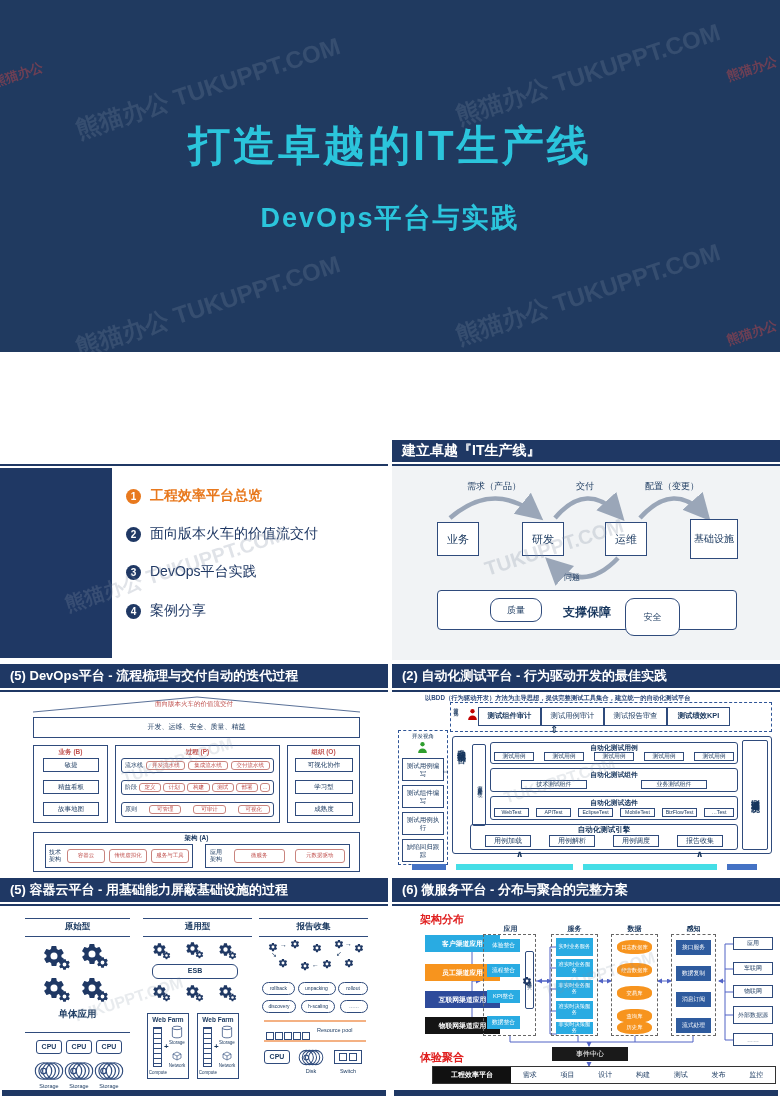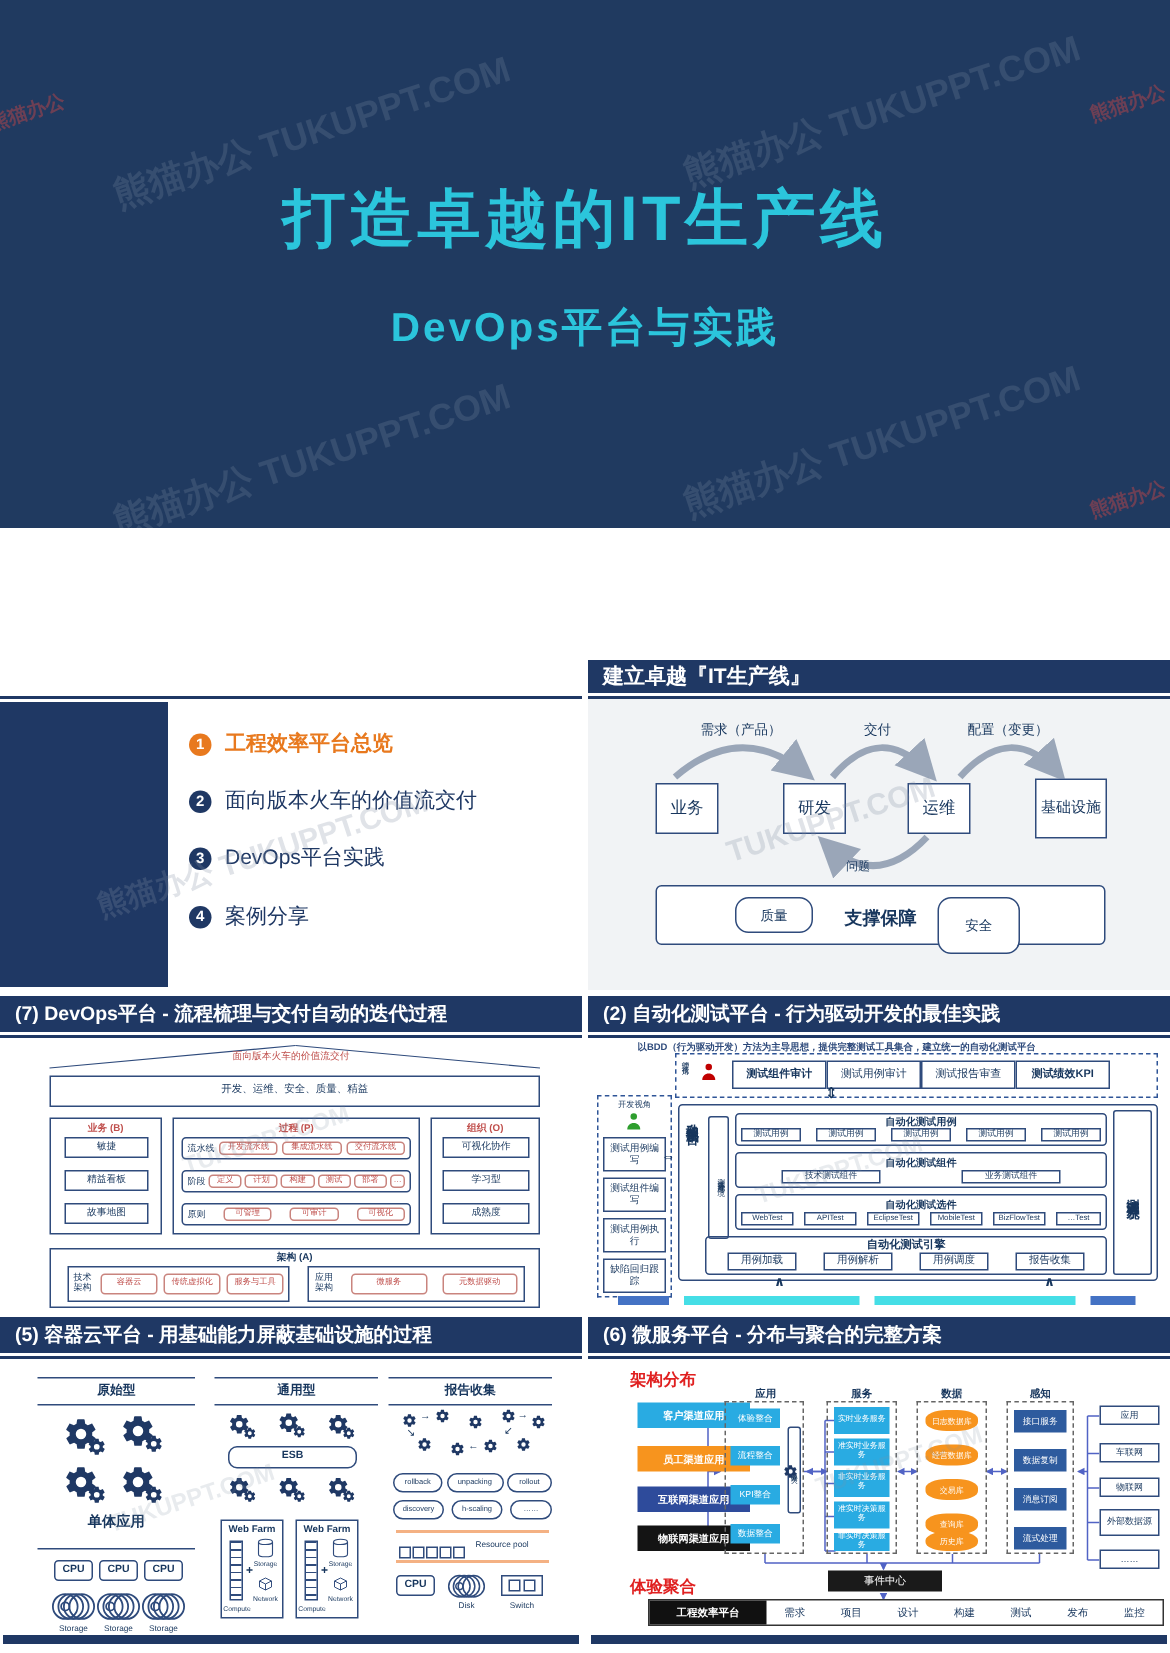--- a/index.html
+++ b/index.html
@@ -144,21 +144,21 @@
       <span class="abs navytxt" style="left:172px;top:106px;width:40px;font-size:8px">问题</span>
       <div class="nb" style="left:45px;top:124px;width:300px;height:40px;border-radius:4px;background:#fff"></div>
       <div class="nb" style="left:98px;top:132px;width:52px;height:24px;border-radius:9px;font-size:9px">质量</div>
       <span class="abs navytxt" style="left:152px;top:138px;width:86px;text-align:center;font-size:12px;font-weight:bold">支撑保障</span>
       <div class="nb" style="left:233px;top:132px;width:55px;height:38px;border-radius:9px;font-size:9px">安全</div>
       <span class="wm wm-gray" style="left:90px;top:70px">TUKUPPT.COM</span>
     </div>
   </section>
 
   <section class="slide" style="left:0;top:664px;width:388px;height:214px">
-    <div class="shdr" style="height:24px;font-size:13px">(7)  DevOps平台 - 流程梳理与交付自动的迭代过程</div>
+    <div class="shdr" style="height:24px;font-size:13px">(5)  DevOps平台 - 流程梳理与交付自动的迭代过程</div>
     <div class="srule" style="top:26px"></div>
     <div class="sbody" style="top:28px;height:186px">
       <svg class="abs" style="left:0;top:0" width="388" height="24">
         <line x1="33" y1="20" x2="197" y2="5" stroke="#2F4B7C" stroke-width="0.8"></line>
         <line x1="197" y1="5" x2="360" y2="20" stroke="#2F4B7C" stroke-width="0.8"></line>
       </svg>
       <span class="abs redtxt" style="left:0;top:8px;width:388px;text-align:center;font-size:6.5px">面向版本火车的价值流交付</span>
       <div class="nb" style="left:33px;top:25px;width:327px;height:21px;font-size:7px">开发、运维、安全、质量、精益</div>
 
       <div class="nb" style="left:33px;top:53px;width:75px;height:78px"></div>
@@ -218,21 +218,21 @@
     <div class="shdr" style="height:24px;font-size:13px">(2)  自动化测试平台 - 行为驱动开发的最佳实践</div>
     <div class="srule" style="top:26px"></div>
     <div class="sbody" style="top:28px;height:186px">
       <span class="abs" style="left:33px;top:2px;width:350px;font-size:6.3px;color:#2F4B7C;font-weight:bold">以BDD（行为驱动开发）方法为主导思想，提供完整测试工具集合，建立统一的自动化测试平台</span>
 
       <div class="dash" style="left:58px;top:10px;width:322px;height:30px"></div>
       <span class="abs vtxt navytxt" style="left:61px;top:12px;height:26px;font-size:5px">管理视角</span>
       <svg class="abs" style="left:74px;top:16px" width="13" height="13">
           <use href="#person" fill="#C00000"></use>
         </svg>
-      <div class="abs flexrow" style="left:96px;top:15px;width:252px;justify-content:flex-start">
+      <div class="abs flexrow" style="left:86px;top:15px;width:252px;justify-content:flex-start">
         <span class="nb" style="position:static;width:63px;height:19px;font-size:7.3px;font-weight:bold">测试组件审计</span>
         <span class="nb" style="position:static;width:63px;height:19px;font-size:7.3px;font-weight:normal">测试用例审计</span>
         <span class="nb" style="position:static;width:63px;height:19px;font-size:7.3px;font-weight:normal">测试报告审查</span>
         <span class="nb" style="position:static;width:63px;height:19px;font-size:7.3px;font-weight:bold">测试绩效KPI</span>
       </div>
       <span class="abs navytxt" style="left:158px;top:32px;font-size:10px;font-weight:bold">⇕</span>
 
       <div class="dash" style="left:6px;top:38px;width:50px;height:135px"></div>
       <span class="abs navytxt" style="left:6px;top:41px;width:50px;text-align:center;font-size:5.5px">开发视角</span>
       <svg class="abs" style="left:24px;top:49px" width="13" height="13">

